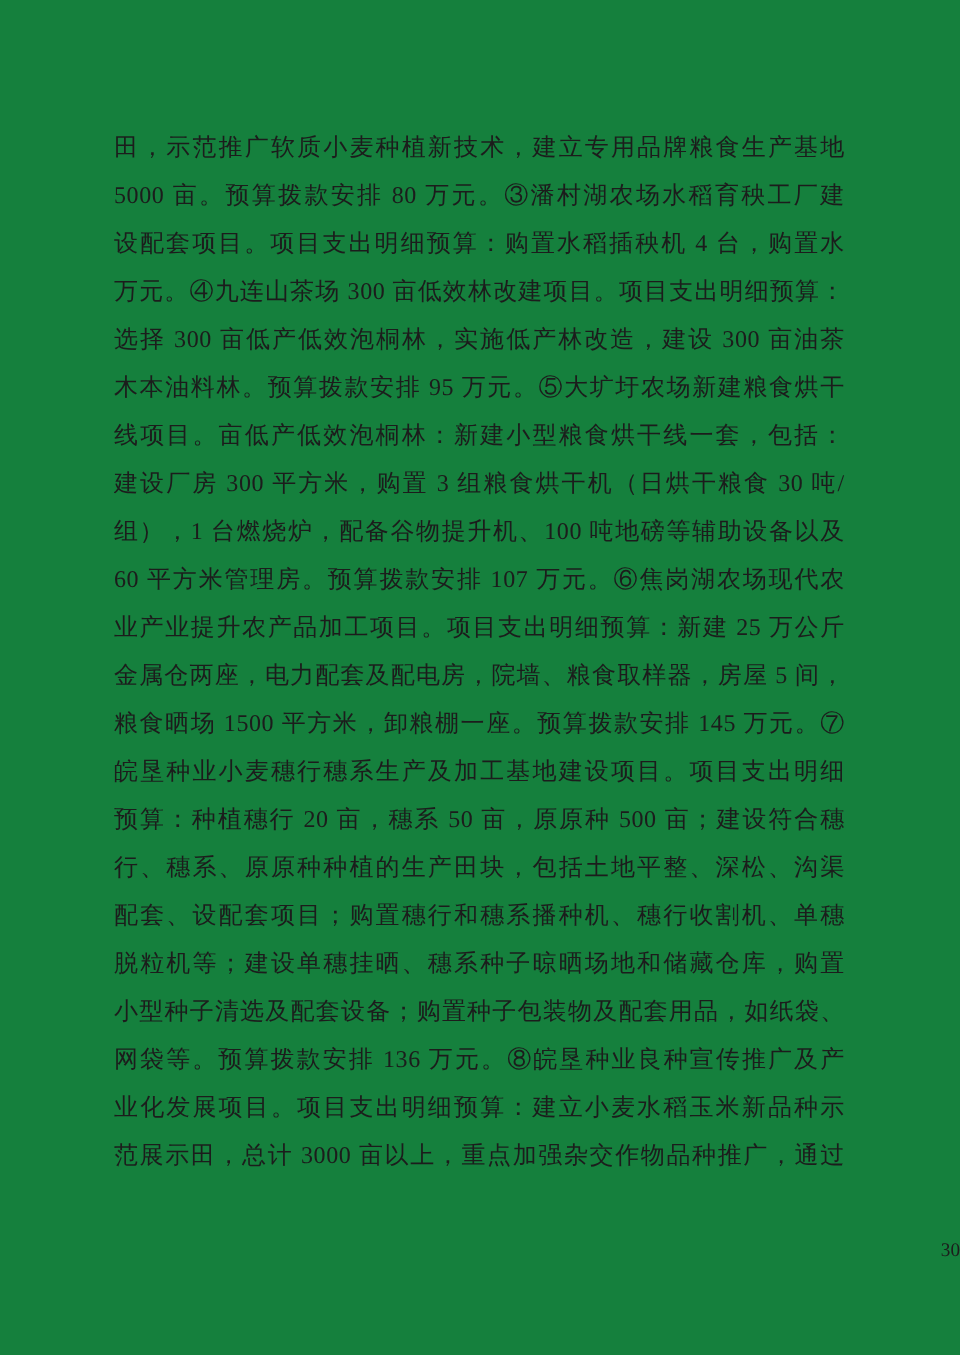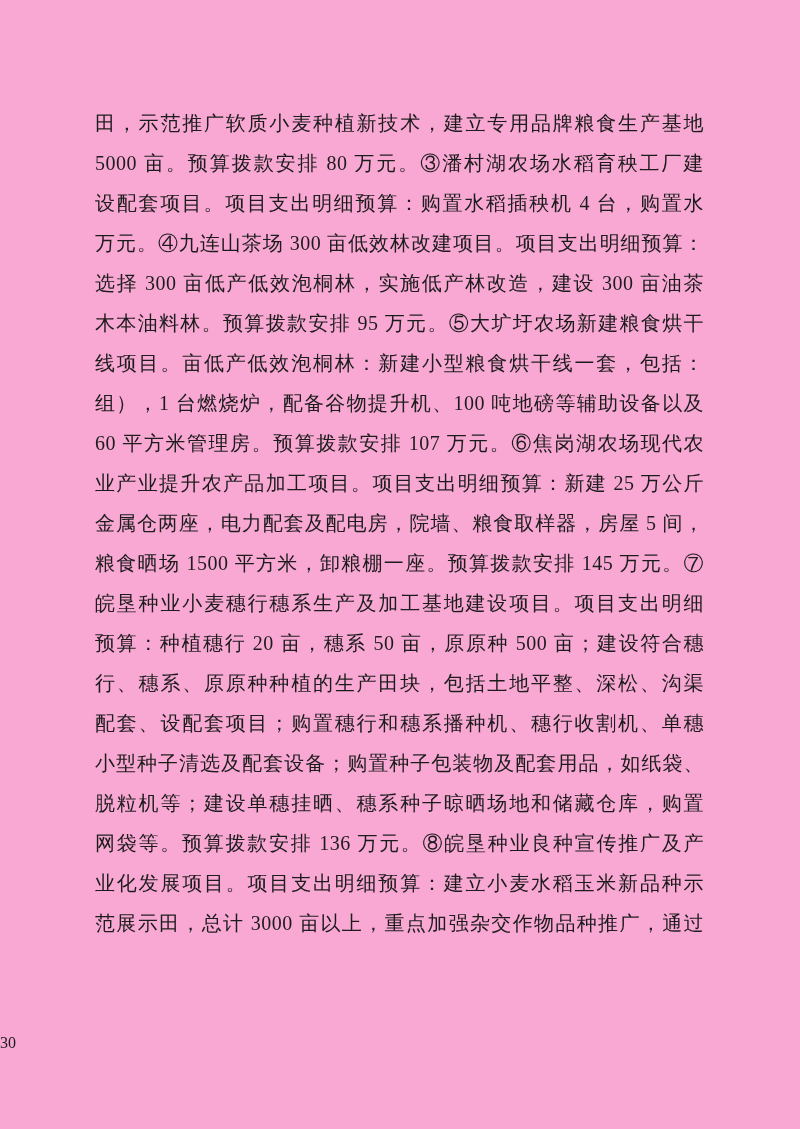--- a/index.html
+++ b/index.html
@@ -4,21 +4,21 @@
 <style>
   html, body {
     margin: 0;
     padding: 0;
     background: #ffffff;
   }
   .page {
     position: relative;
     width: 800px;
     height: 1129px;
-    background: #f9a8d4;
+    background: #15803d;
     font-family: "Liberation Serif", "DejaVu Serif", serif;
     color: #1c1c1c;
     overflow: hidden;
   }
   .text-block {
     position: absolute;
     left: 95px;
     top: 103px;
     width: 609px;
   }
@@ -31,47 +31,48 @@
     text-align-last: justify;
     -moz-text-align-last: justify;
     white-space: normal;
     letter-spacing: 0.5px;
   }
   .page-number {
     position: absolute;
     top: 1033px;
     left: 0;
     width: 100%;
-    text-align: left;
+    text-align: right;
     font-size: 16px;
     line-height: 20px;
     color: #1c1c1c;
   }
 </style>
 </head>
 <body>
 
 <div class="page">
   <div class="text-block">
     <div class="line">田，示范推广软质小麦种植新技术，建立专用品牌粮食生产基地</div>
     <div class="line">5000 亩。预算拨款安排 80 万元。③潘村湖农场水稻育秧工厂建</div>
     <div class="line">设配套项目。项目支出明细预算：购置水稻插秧机 4 台，购置水</div>
     <div class="line">万元。④九连山茶场 300 亩低效林改建项目。项目支出明细预算：</div>
     <div class="line">选择 300 亩低产低效泡桐林，实施低产林改造，建设 300 亩油茶</div>
     <div class="line">木本油料林。预算拨款安排 95 万元。⑤大圹圩农场新建粮食烘干</div>
     <div class="line">线项目。亩低产低效泡桐林：新建小型粮食烘干线一套，包括：</div>
+    <div class="line">建设厂房 300 平方米，购置 3 组粮食烘干机（日烘干粮食 30 吨/</div>
     <div class="line">组），1 台燃烧炉，配备谷物提升机、100 吨地磅等辅助设备以及</div>
     <div class="line">60 平方米管理房。预算拨款安排 107 万元。⑥焦岗湖农场现代农</div>
     <div class="line">业产业提升农产品加工项目。项目支出明细预算：新建 25 万公斤</div>
     <div class="line">金属仓两座，电力配套及配电房，院墙、粮食取样器，房屋 5 间，</div>
     <div class="line">粮食晒场 1500 平方米，卸粮棚一座。预算拨款安排 145 万元。⑦</div>
     <div class="line">皖垦种业小麦穗行穗系生产及加工基地建设项目。项目支出明细</div>
     <div class="line">预算：种植穗行 20 亩，穗系 50 亩，原原种 500 亩；建设符合穗</div>
     <div class="line">行、穗系、原原种种植的生产田块，包括土地平整、深松、沟渠</div>
     <div class="line">配套、设配套项目；购置穗行和穗系播种机、穗行收割机、单穗</div>
+    <div class="line">脱粒机等；建设单穗挂晒、穗系种子晾晒场地和储藏仓库，购置</div>
     <div class="line">小型种子清选及配套设备；购置种子包装物及配套用品，如纸袋、</div>
-    <div class="line">脱粒机等；建设单穗挂晒、穗系种子晾晒场地和储藏仓库，购置</div>
     <div class="line">网袋等。预算拨款安排 136 万元。⑧皖垦种业良种宣传推广及产</div>
     <div class="line">业化发展项目。项目支出明细预算：建立小麦水稻玉米新品种示</div>
     <div class="line">范展示田，总计 3000 亩以上，重点加强杂交作物品种推广，通过</div>
   </div>
   <div class="page-number">30</div>
 </div>
 
 </body></html>

